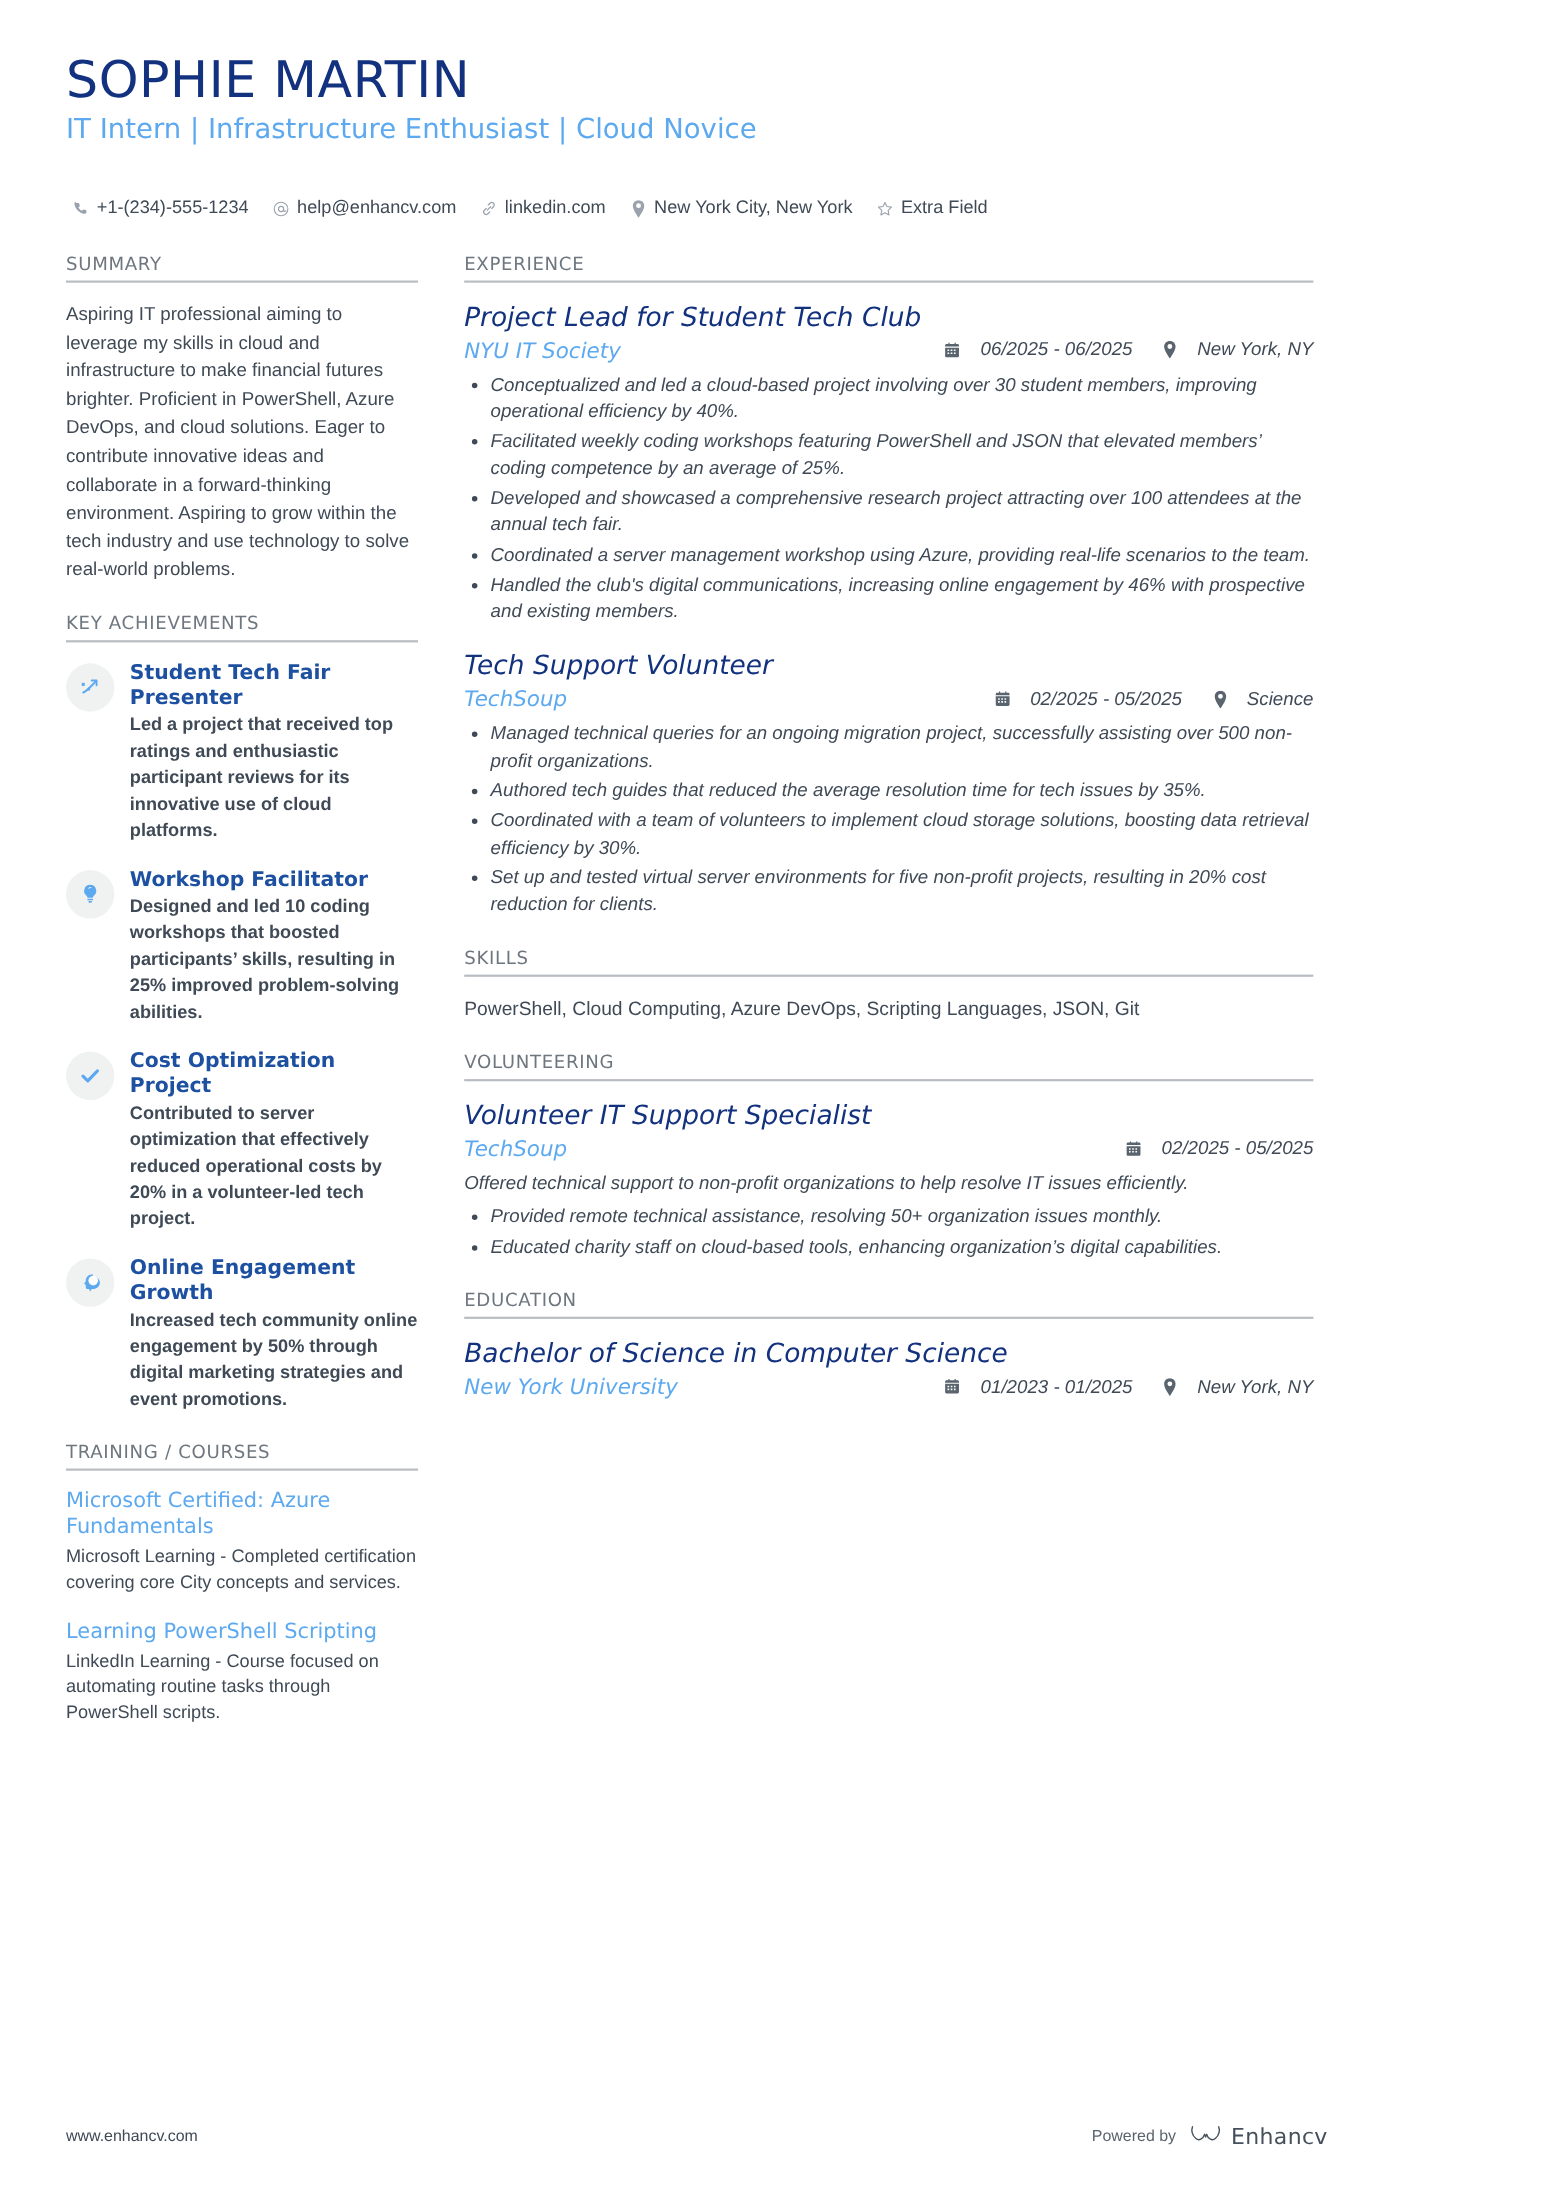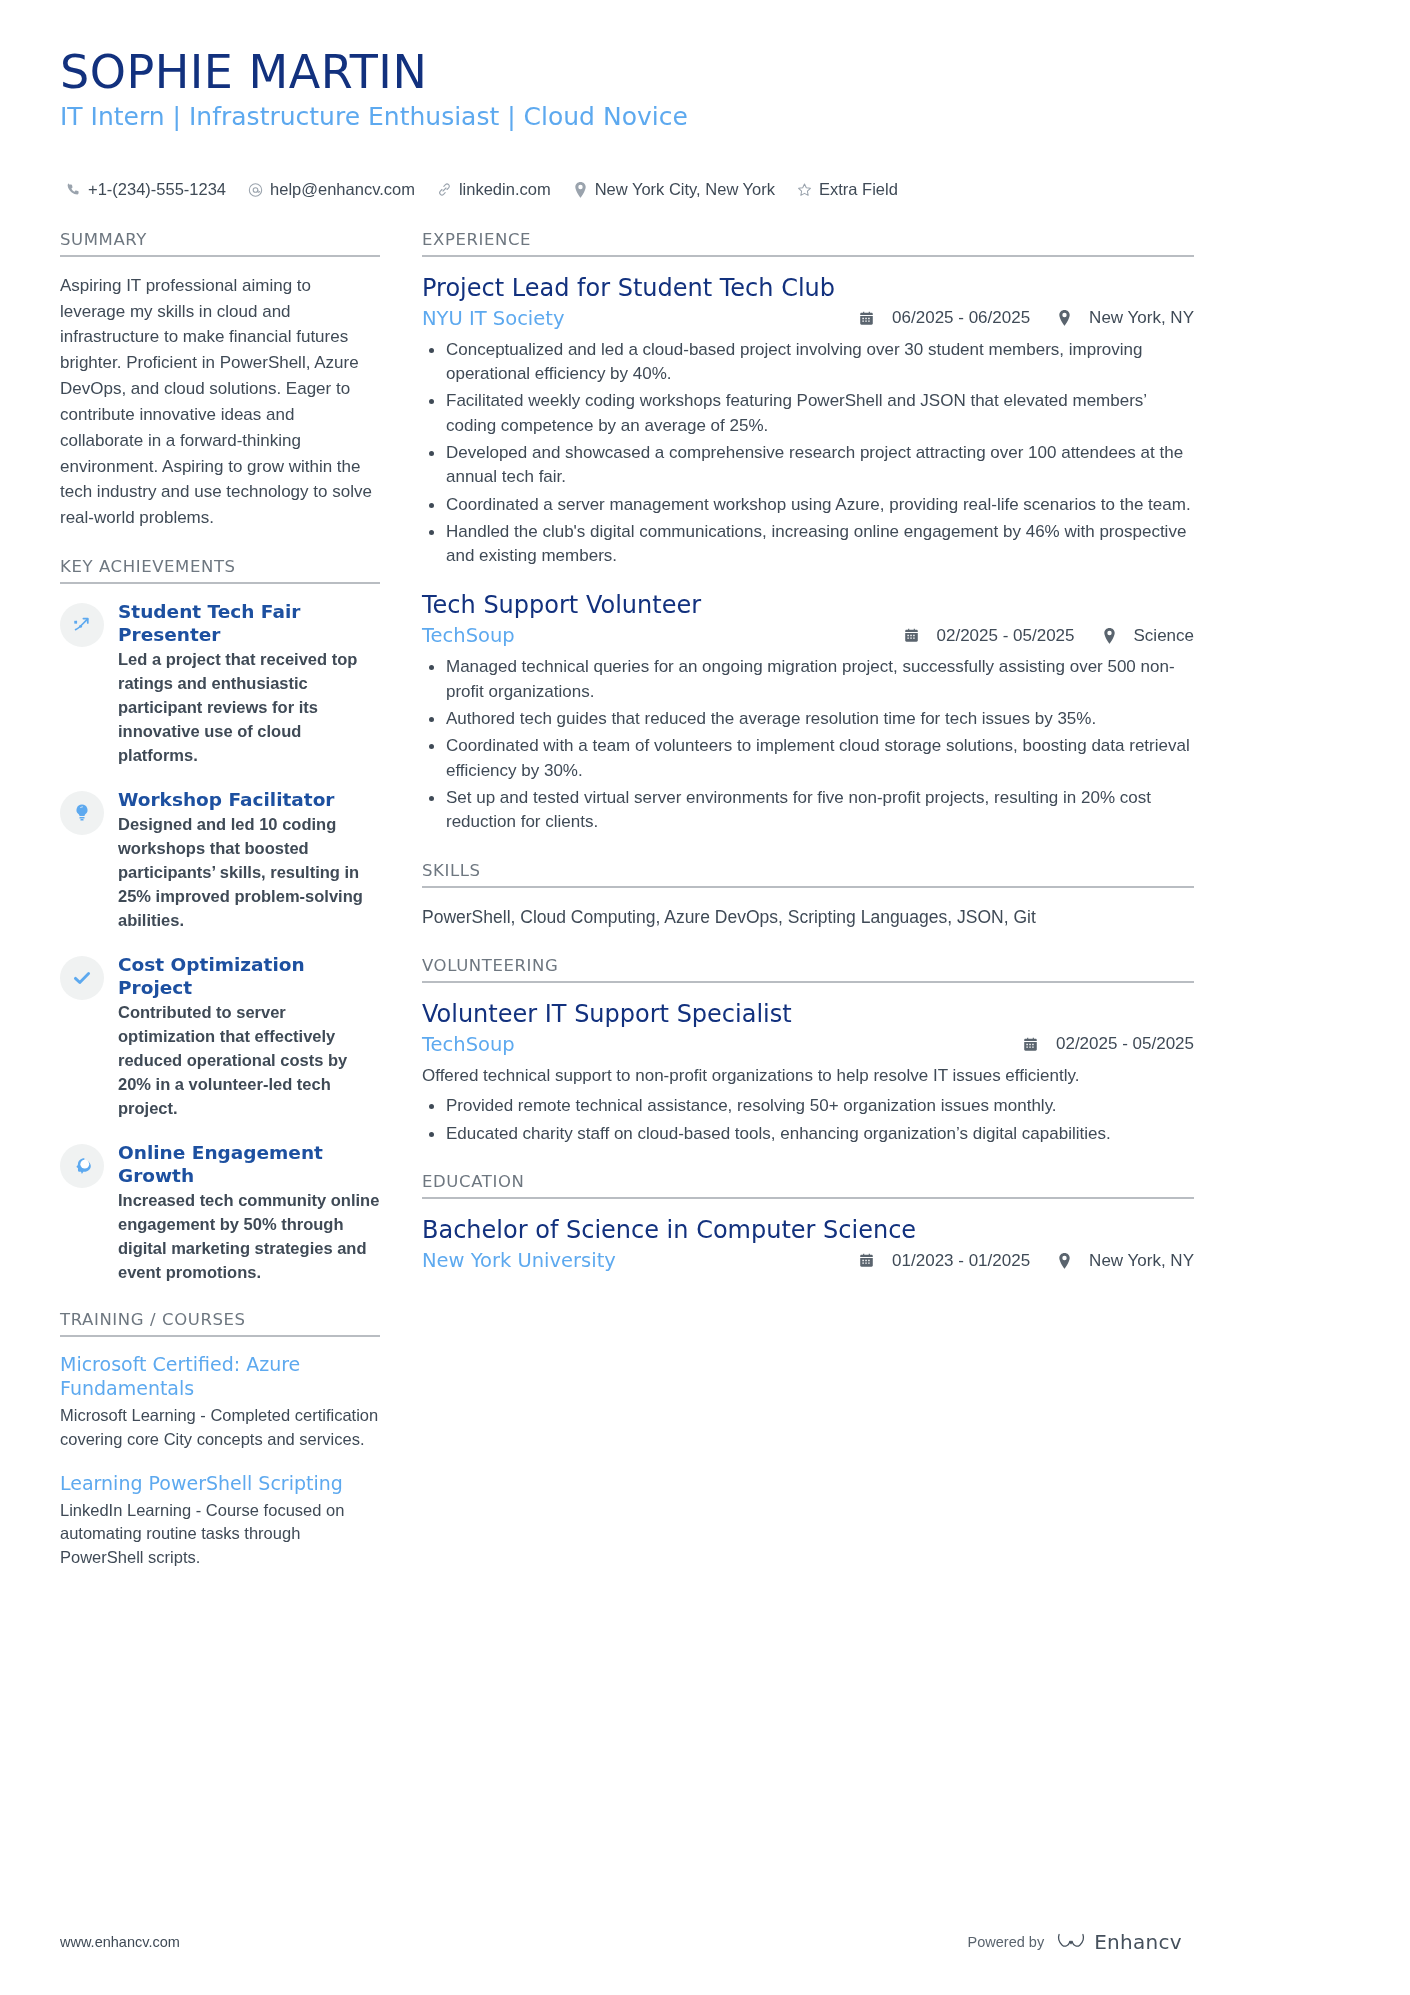--- a/index.html
+++ b/index.html
@@ -147,21 +147,21 @@
     line-height: 1.25;
     margin-bottom: 3px;
   }
   .course-desc {
     font-size: 16.5px;
     line-height: 1.45;
     color: #3f4a56;
   }
 
   
-  .entry { margin-bottom: 22px; }
+  .entry { margin-bottom: 22px; font-style: italic; }
   .entry-title {
     font-family: "DejaVu Sans", sans-serif;
     font-size: 24px;
     color: #12317e;
     line-height: 1.25;
     margin-bottom: 4px;
   }
   .entry-meta {
     display: flex;
     align-items: center;
@@ -227,21 +227,21 @@
   .skills-text {
     font-size: 17.5px;
     line-height: 1.5;
     color: #3f4a56;
   }
 
   
   .footer {
     position: absolute;
     left: 60px;
-    right: 72px;
+    right: 47px;
     bottom: 40px;
     display: flex;
     align-items: center;
     justify-content: space-between;
   }
   .footer-url {
     font-size: 14.5px;
     color: #3f4a56;
   }
   .footer-right {

